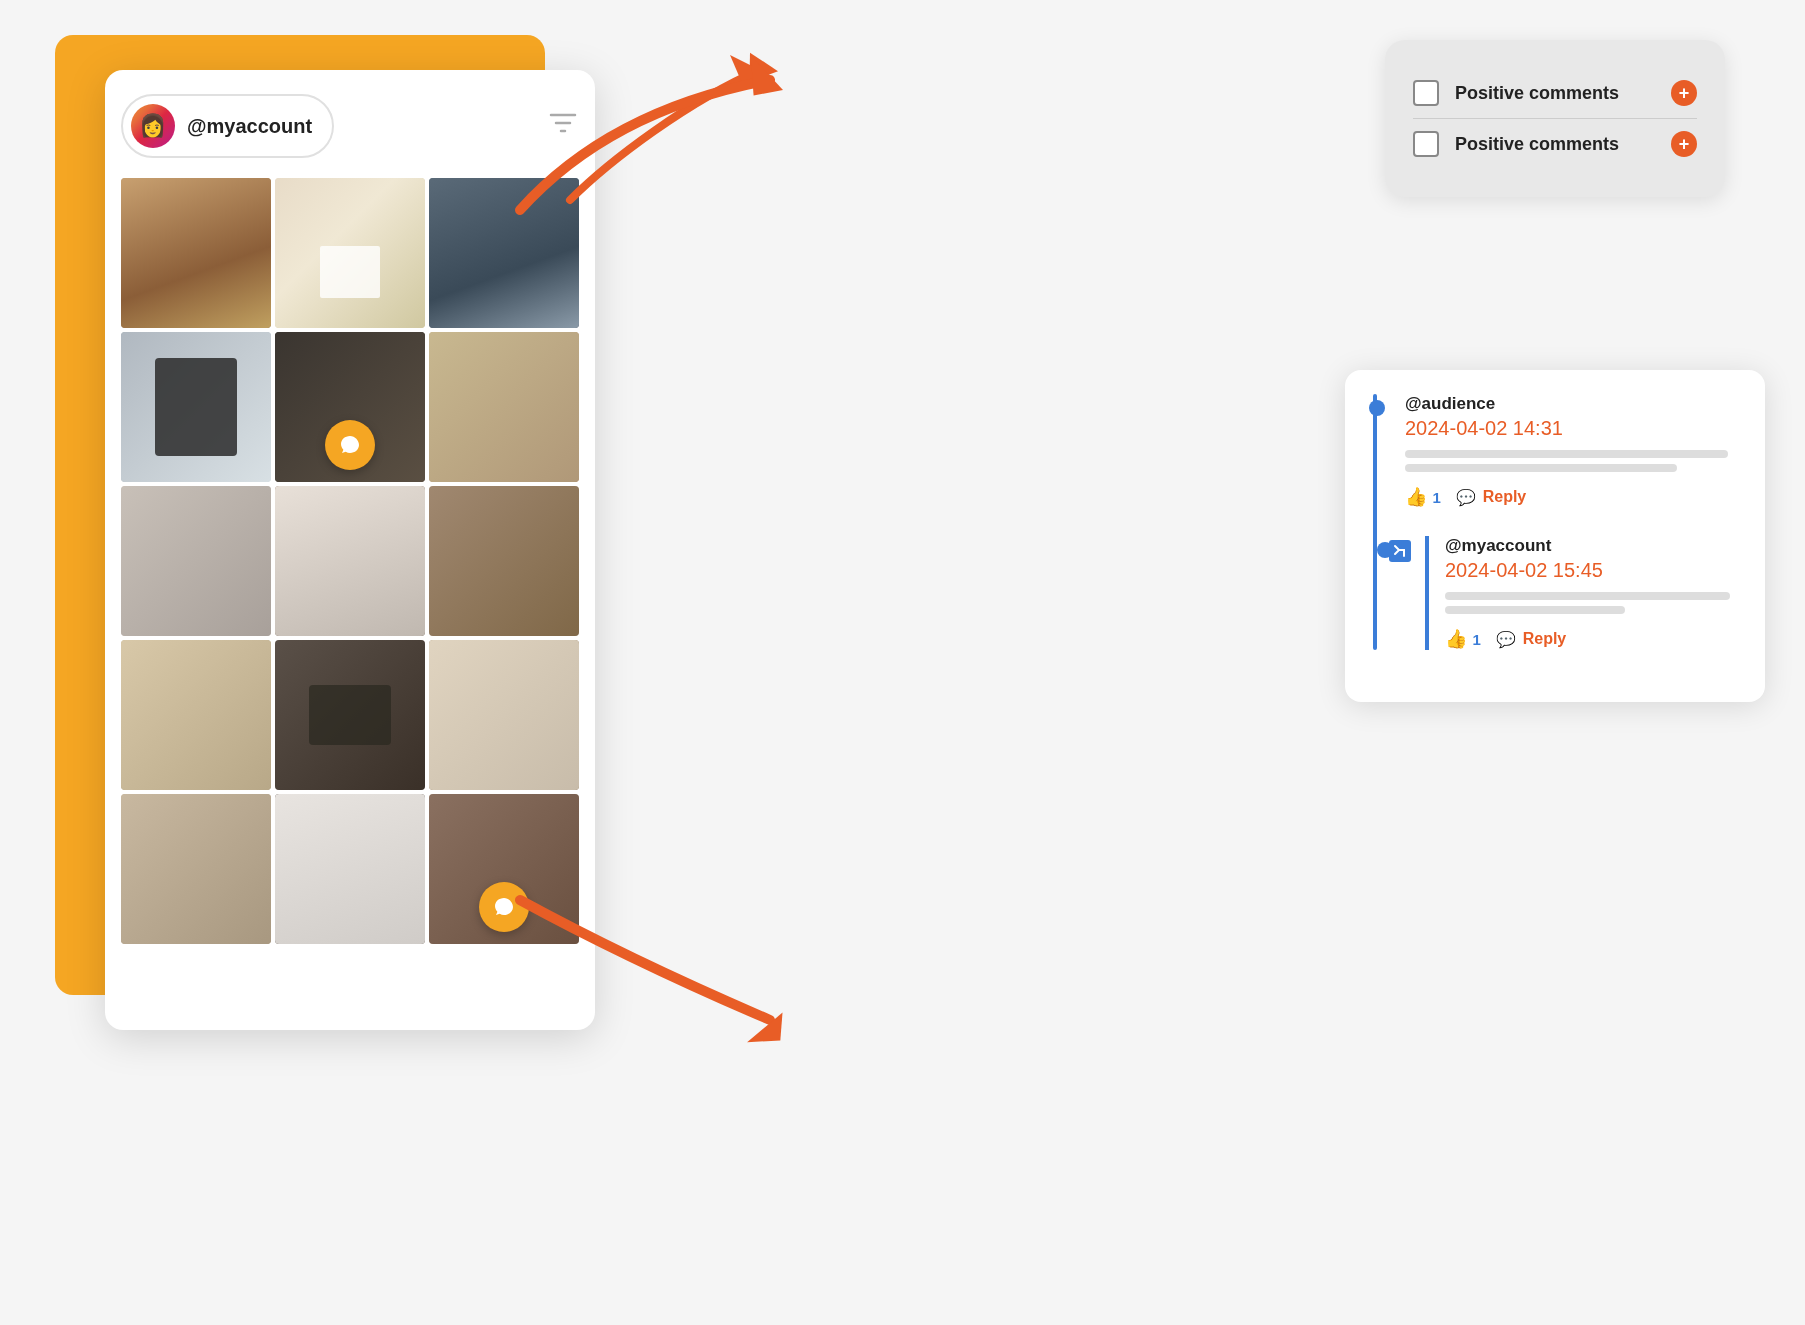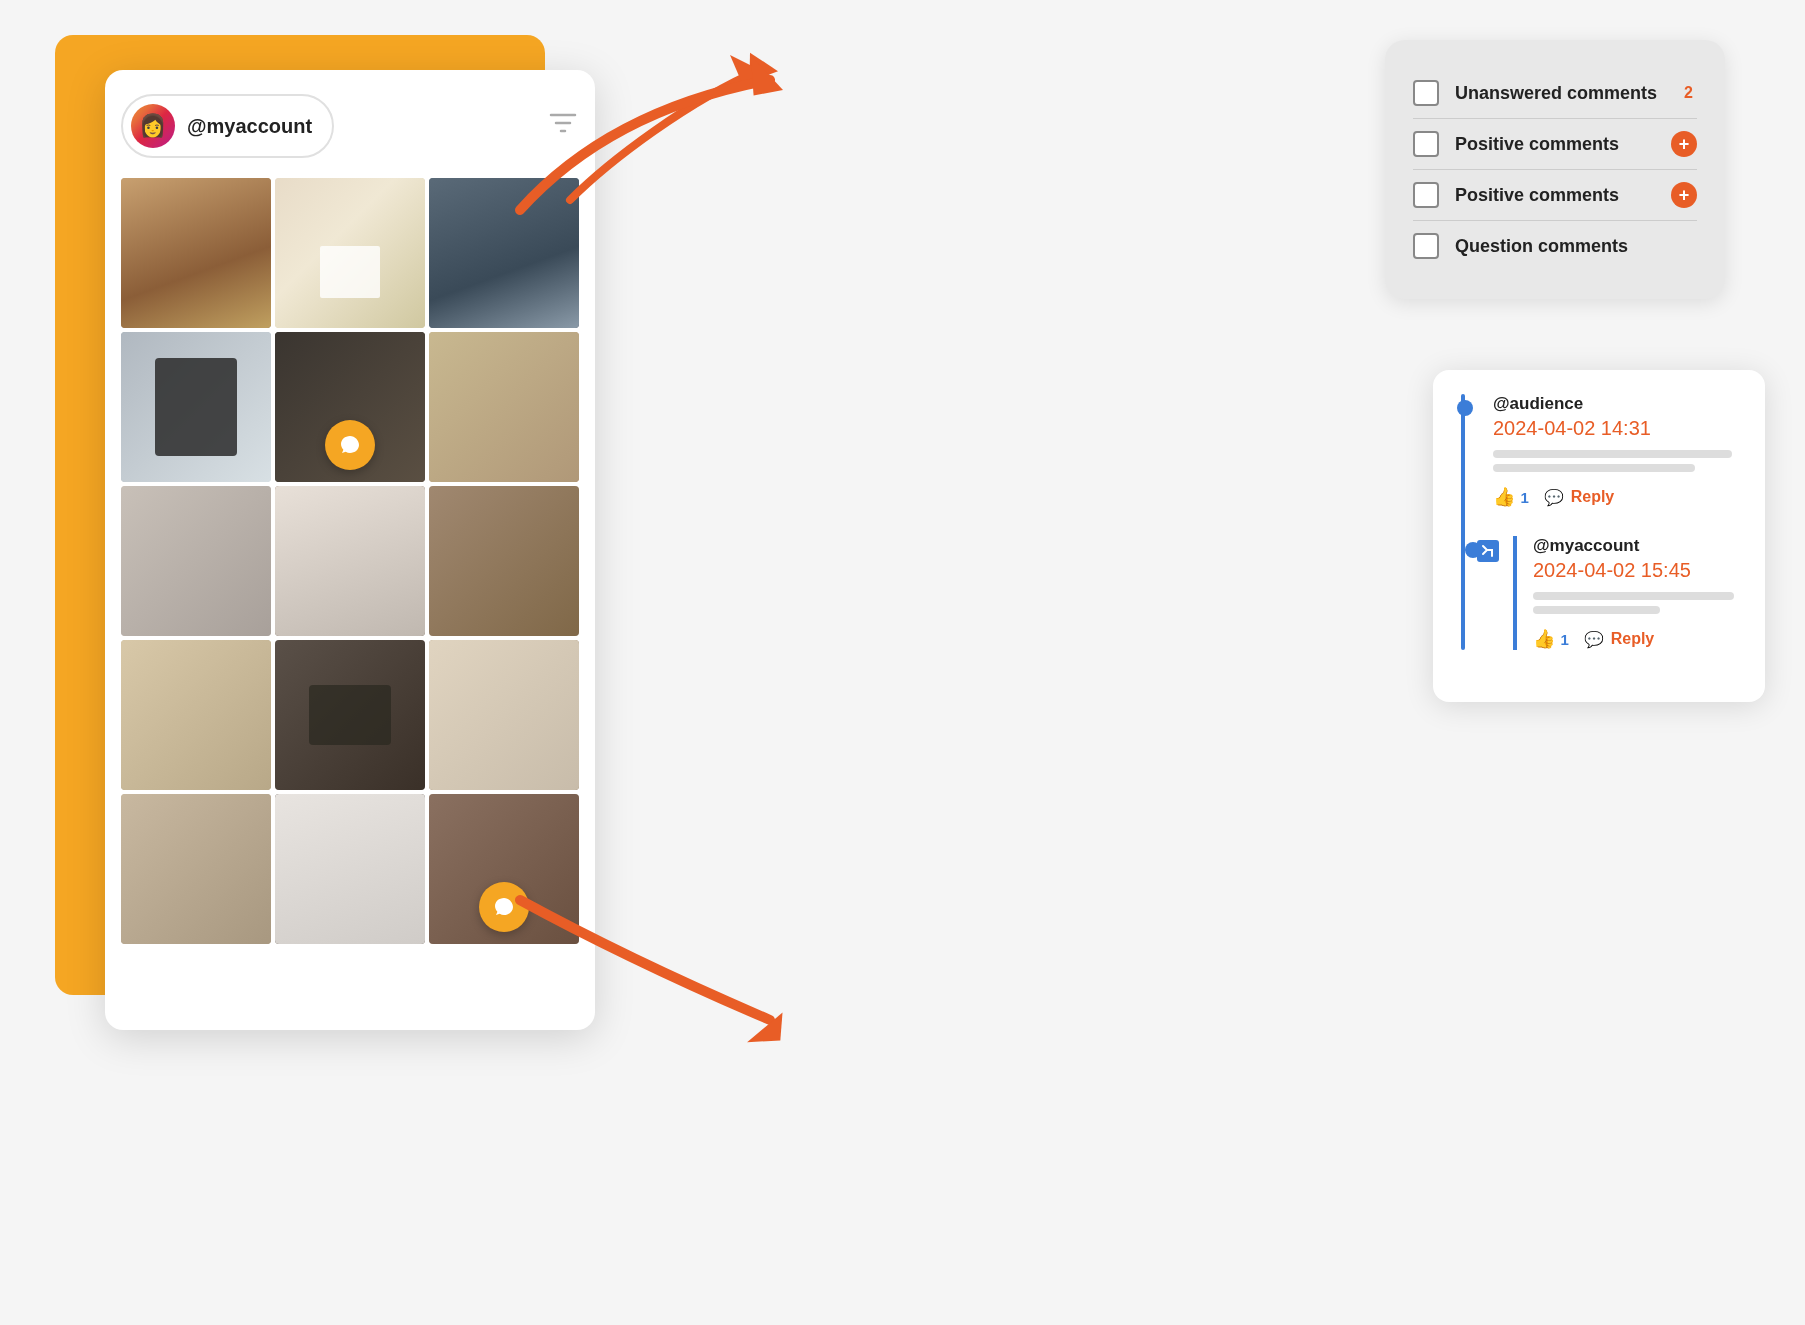--- a/index.html
+++ b/index.html
@@ -198,21 +198,21 @@
       display: flex;
       align-items: center;
       justify-content: center;
     }
 
     
     .comments-panel {
       position: absolute;
       right: 40px;
       top: 370px;
-      width: 332px;
+      width: 420px;
       background: #fff;
       border-radius: 16px;
       box-shadow: 0 4px 30px rgba(0,0,0,0.12);
       z-index: 5;
       padding: 24px 20px;
       overflow: hidden;
     }
 
     .thread-line-container {
       position: relative;
@@ -424,42 +424,33 @@
   <path d="M 255 30 L 295 55 L 268 68 Z" fill="#E85D26" transform="rotate(15 275 50)"></path>
 </svg>
 
 <svg style="position:absolute;left:490px;top:880px;width:320px;height:180px;z-index:10;" viewBox="0 0 320 180">
   <path d="M 30 20 Q 140 80 280 140" stroke="#E85D26" stroke-width="10" stroke-linecap="round" fill="none"></path>
   <path d="M 255 158 L 295 135 L 288 162 Z" fill="#E85D26" transform="rotate(-10 280 148)"></path>
 </svg>
 
 <div class="filter-panel">
 
-  <div class="filter-item">
-    <div class="filter-checkbox"></div>
-    <span class="filter-label">Unanswered comments</span>
-    <span class="filter-badge-text">2</span>
-  </div>
 
   <div class="filter-item">
     <div class="filter-checkbox"></div>
     <span class="filter-label">Positive comments</span>
     <div class="filter-plus">+</div>
   </div>
 
   <div class="filter-item">
     <div class="filter-checkbox"></div>
     <span class="filter-label">Positive comments</span>
     <div class="filter-plus">+</div>
   </div>
 
-  <div class="filter-item">
-    <div class="filter-checkbox"></div>
-    <span class="filter-label">Question comments</span>
-  </div>
 
 </div>
 
 <div class="comments-panel">
   <div class="thread-line-container">
     <div class="vertical-line"></div>
 
     <div class="comment-entry">
       <div class="comment-dot"></div>
       <div class="comment-username">@audience</div>

